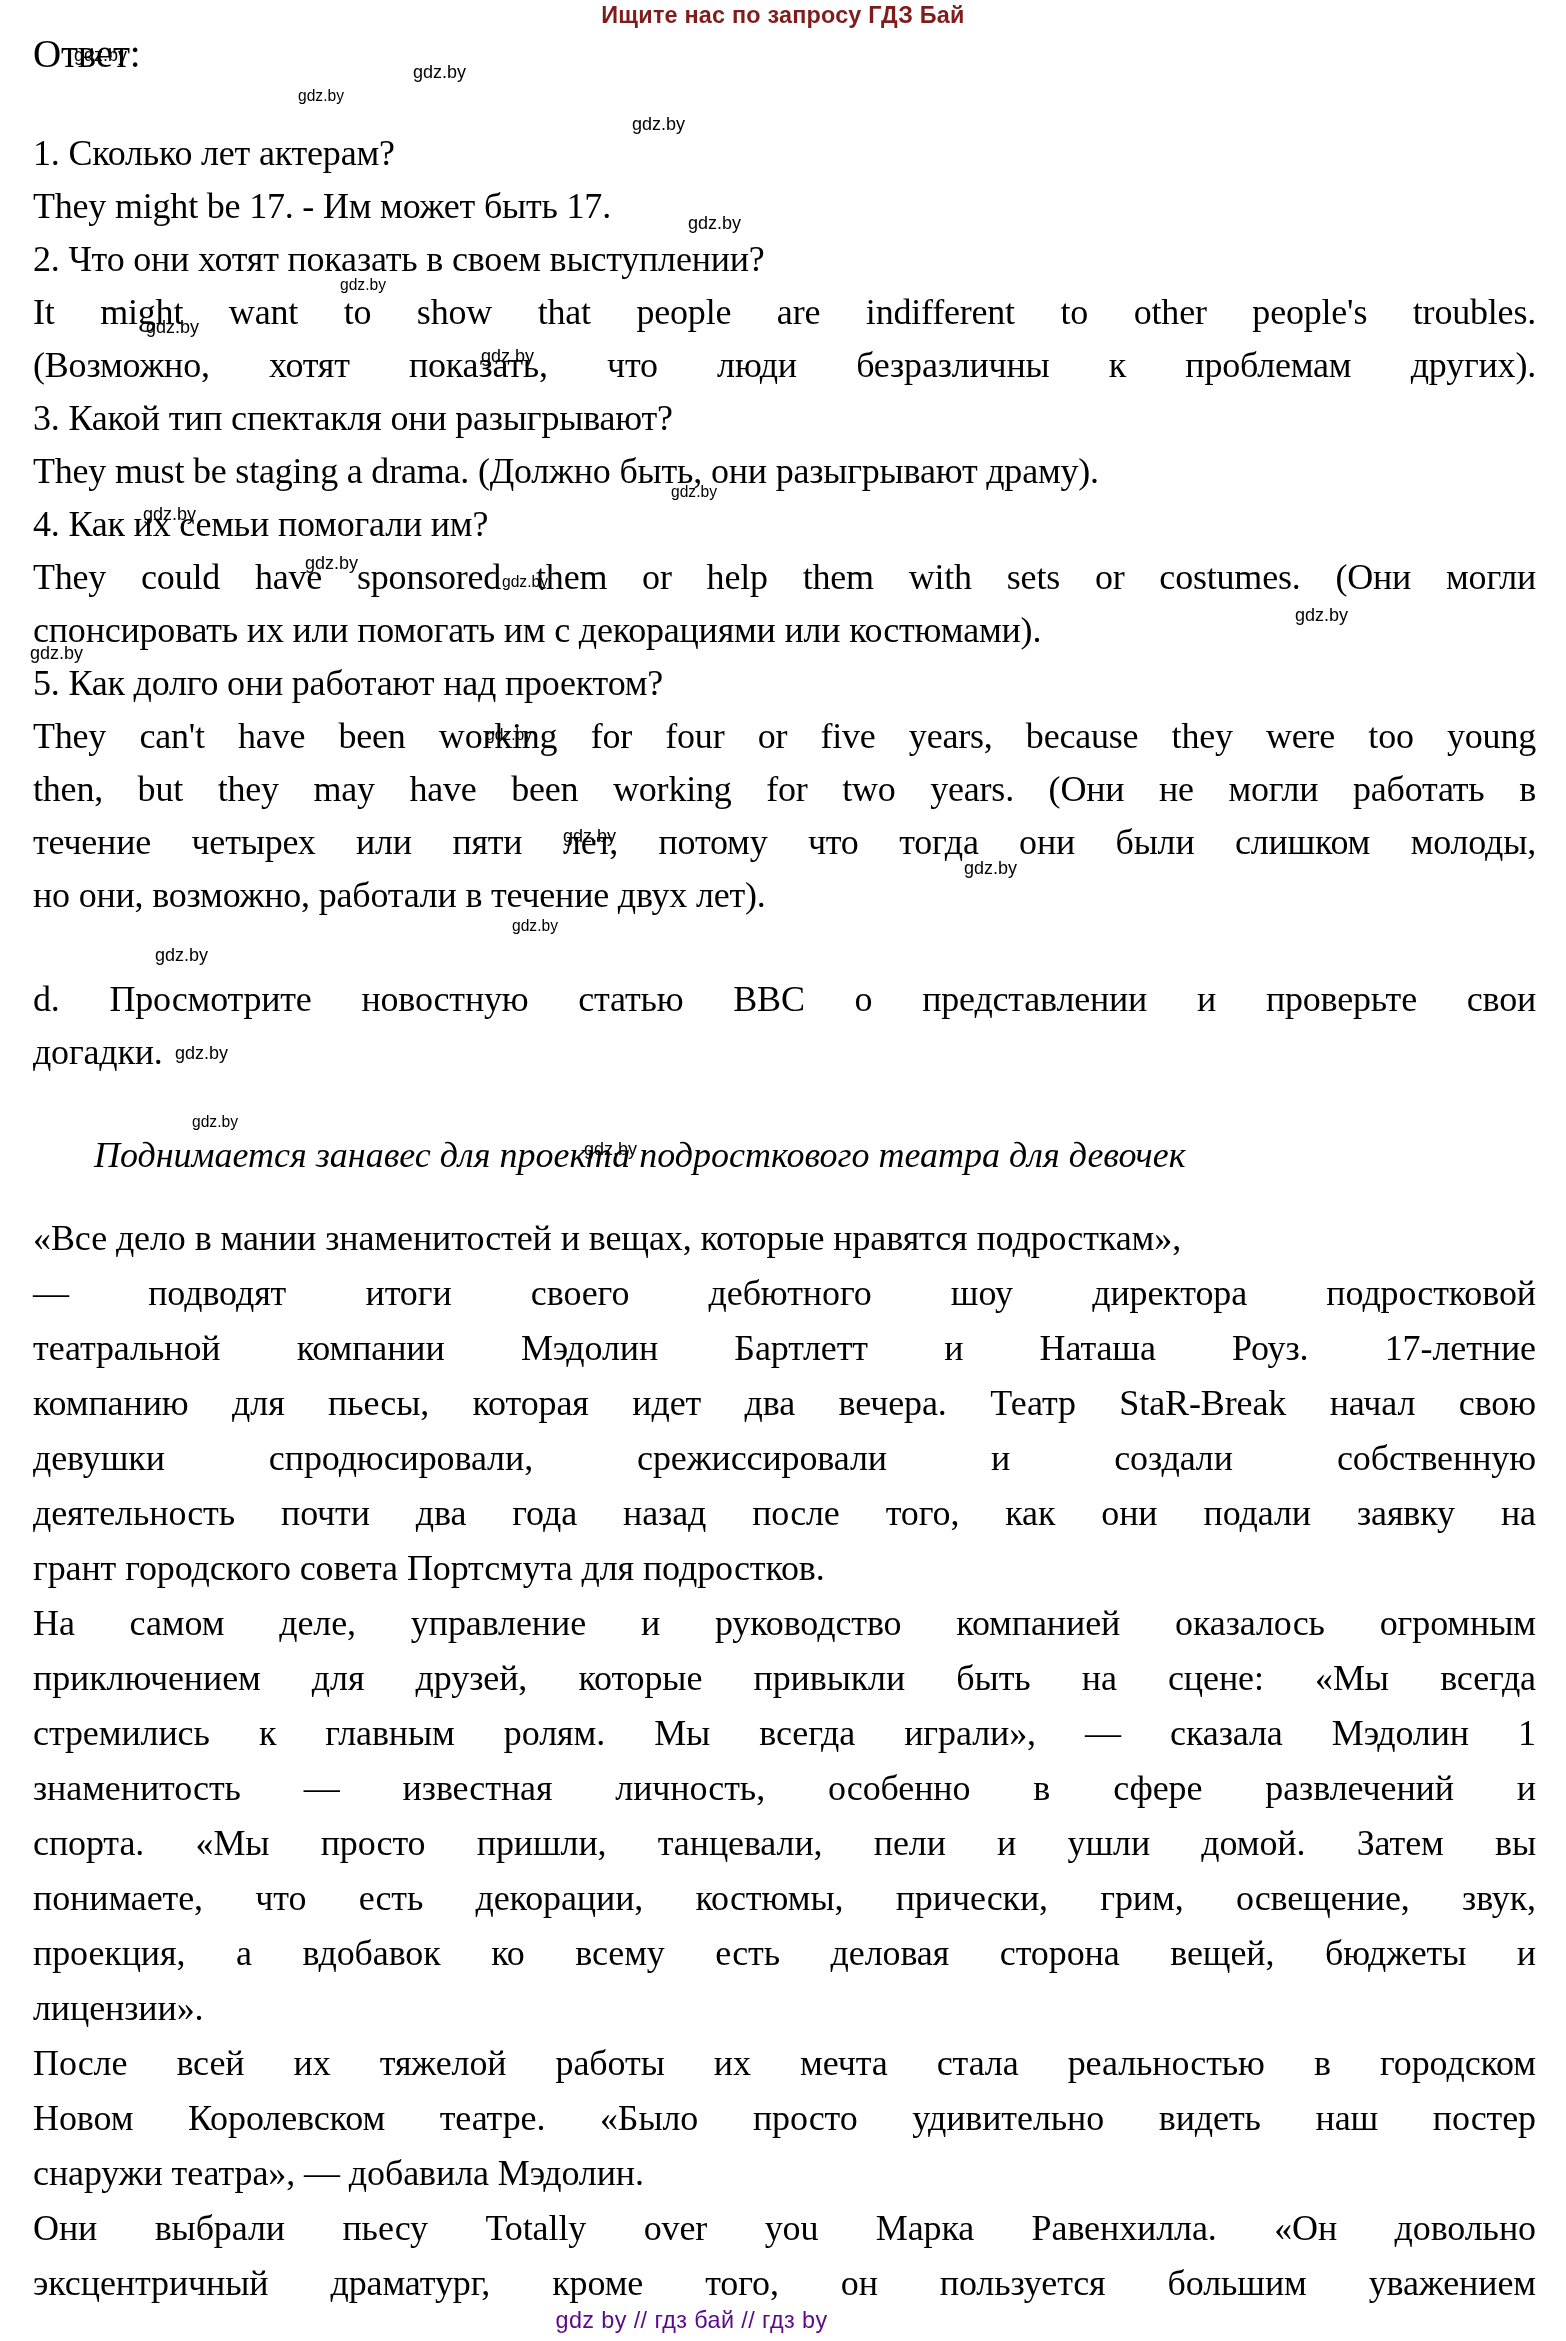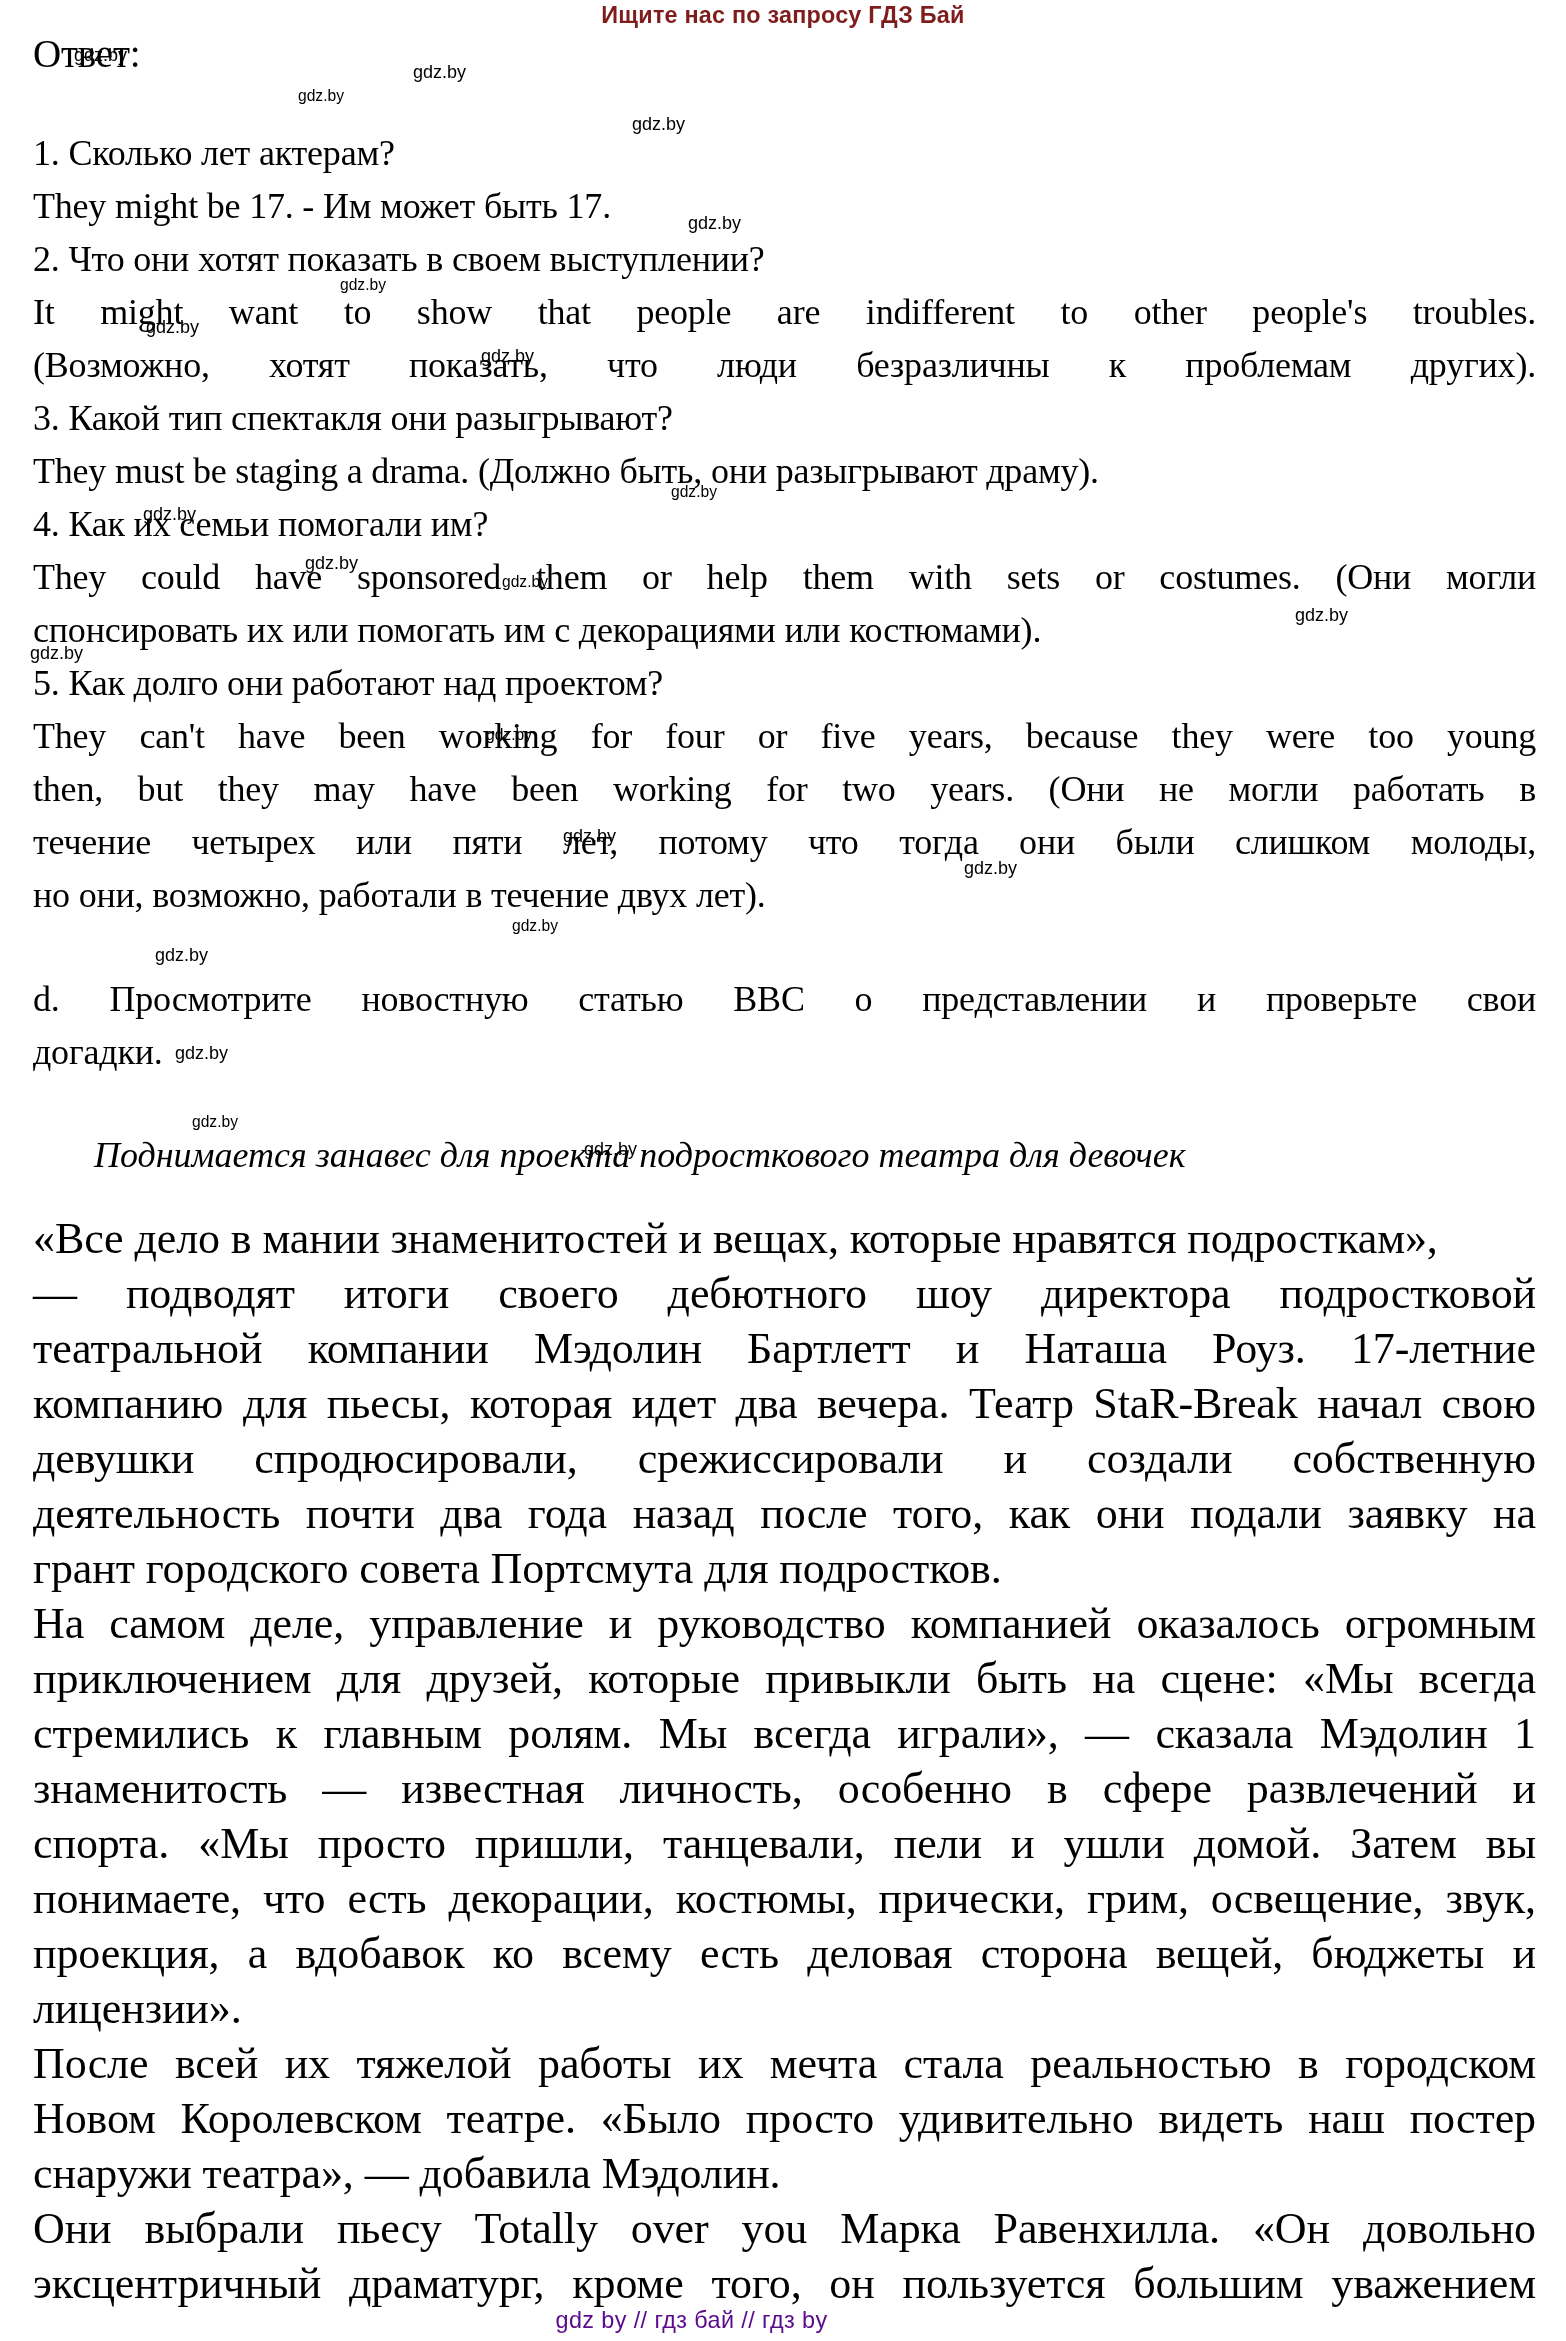--- a/index.html
+++ b/index.html
@@ -65,21 +65,21 @@
 
   .article-title {
     font-size: 36px;
     line-height: 50px;
     text-indent: 61px;
     white-space: nowrap;
     font-style: italic;
   }
 
   .body-line {
-    font-size: 44px;
+    font-size: 36px;
     line-height: 55px;
     letter-spacing: -0.1px;
   }
   .body-line.j {
     text-align: justify;
     text-align-last: justify;
   }
   .body-line.jl {
     text-align: justify;
     text-align-last: left;

